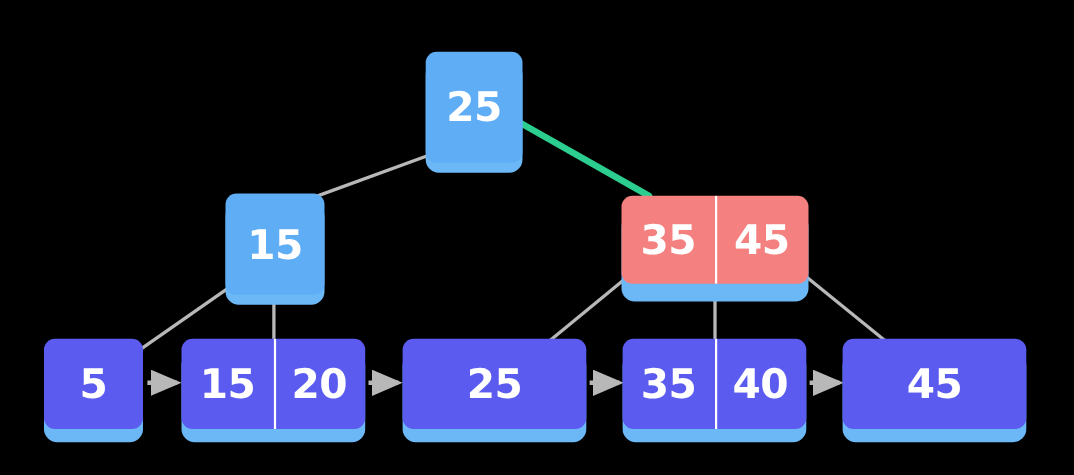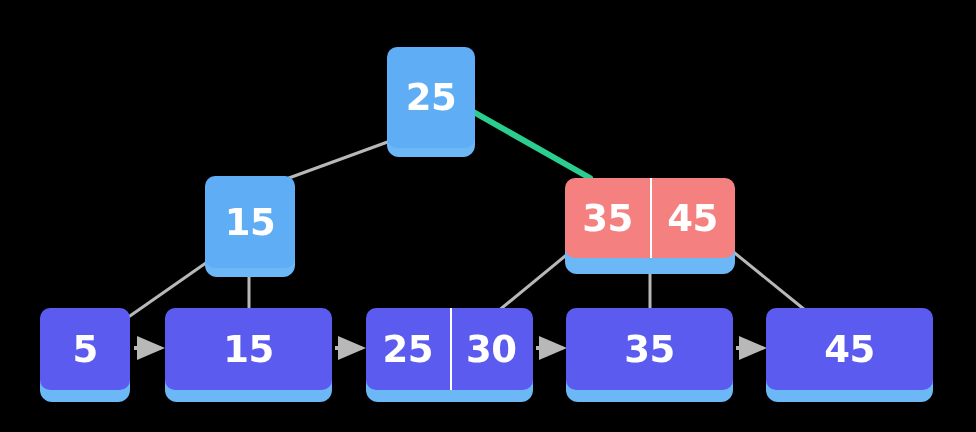--- a/index.html
+++ b/index.html
@@ -134,33 +134,34 @@
       <div class="node n-leaf" style="left: 40px; top: 308px; width: 90px; height: 82px;">
         <div class="shadow"></div>
         <div class="body">
           <div class="cell">5</div>
         </div>
       </div>
       <div class="node n-leaf" style="left: 165px; top: 308px; width: 167px; height: 82px;">
         <div class="shadow"></div>
         <div class="body">
           <div class="cell">15</div>
+          <div class="cell">20</div>
         </div>
       </div>
       <div class="node n-leaf" style="left: 366px; top: 308px; width: 167px; height: 82px;">
         <div class="shadow"></div>
         <div class="body">
           <div class="cell">25</div>
-          <div class="cell">30</div>
         </div>
       </div>
       <div class="node n-leaf" style="left: 566px; top: 308px; width: 167px; height: 82px;">
         <div class="shadow"></div>
         <div class="body">
           <div class="cell">35</div>
+          <div class="cell">40</div>
         </div>
       </div>
       <div class="node n-leaf" style="left: 766px; top: 308px; width: 167px; height: 82px;">
         <div class="shadow"></div>
         <div class="body">
           <div class="cell">45</div>
         </div>
       </div>
     </div>
 

